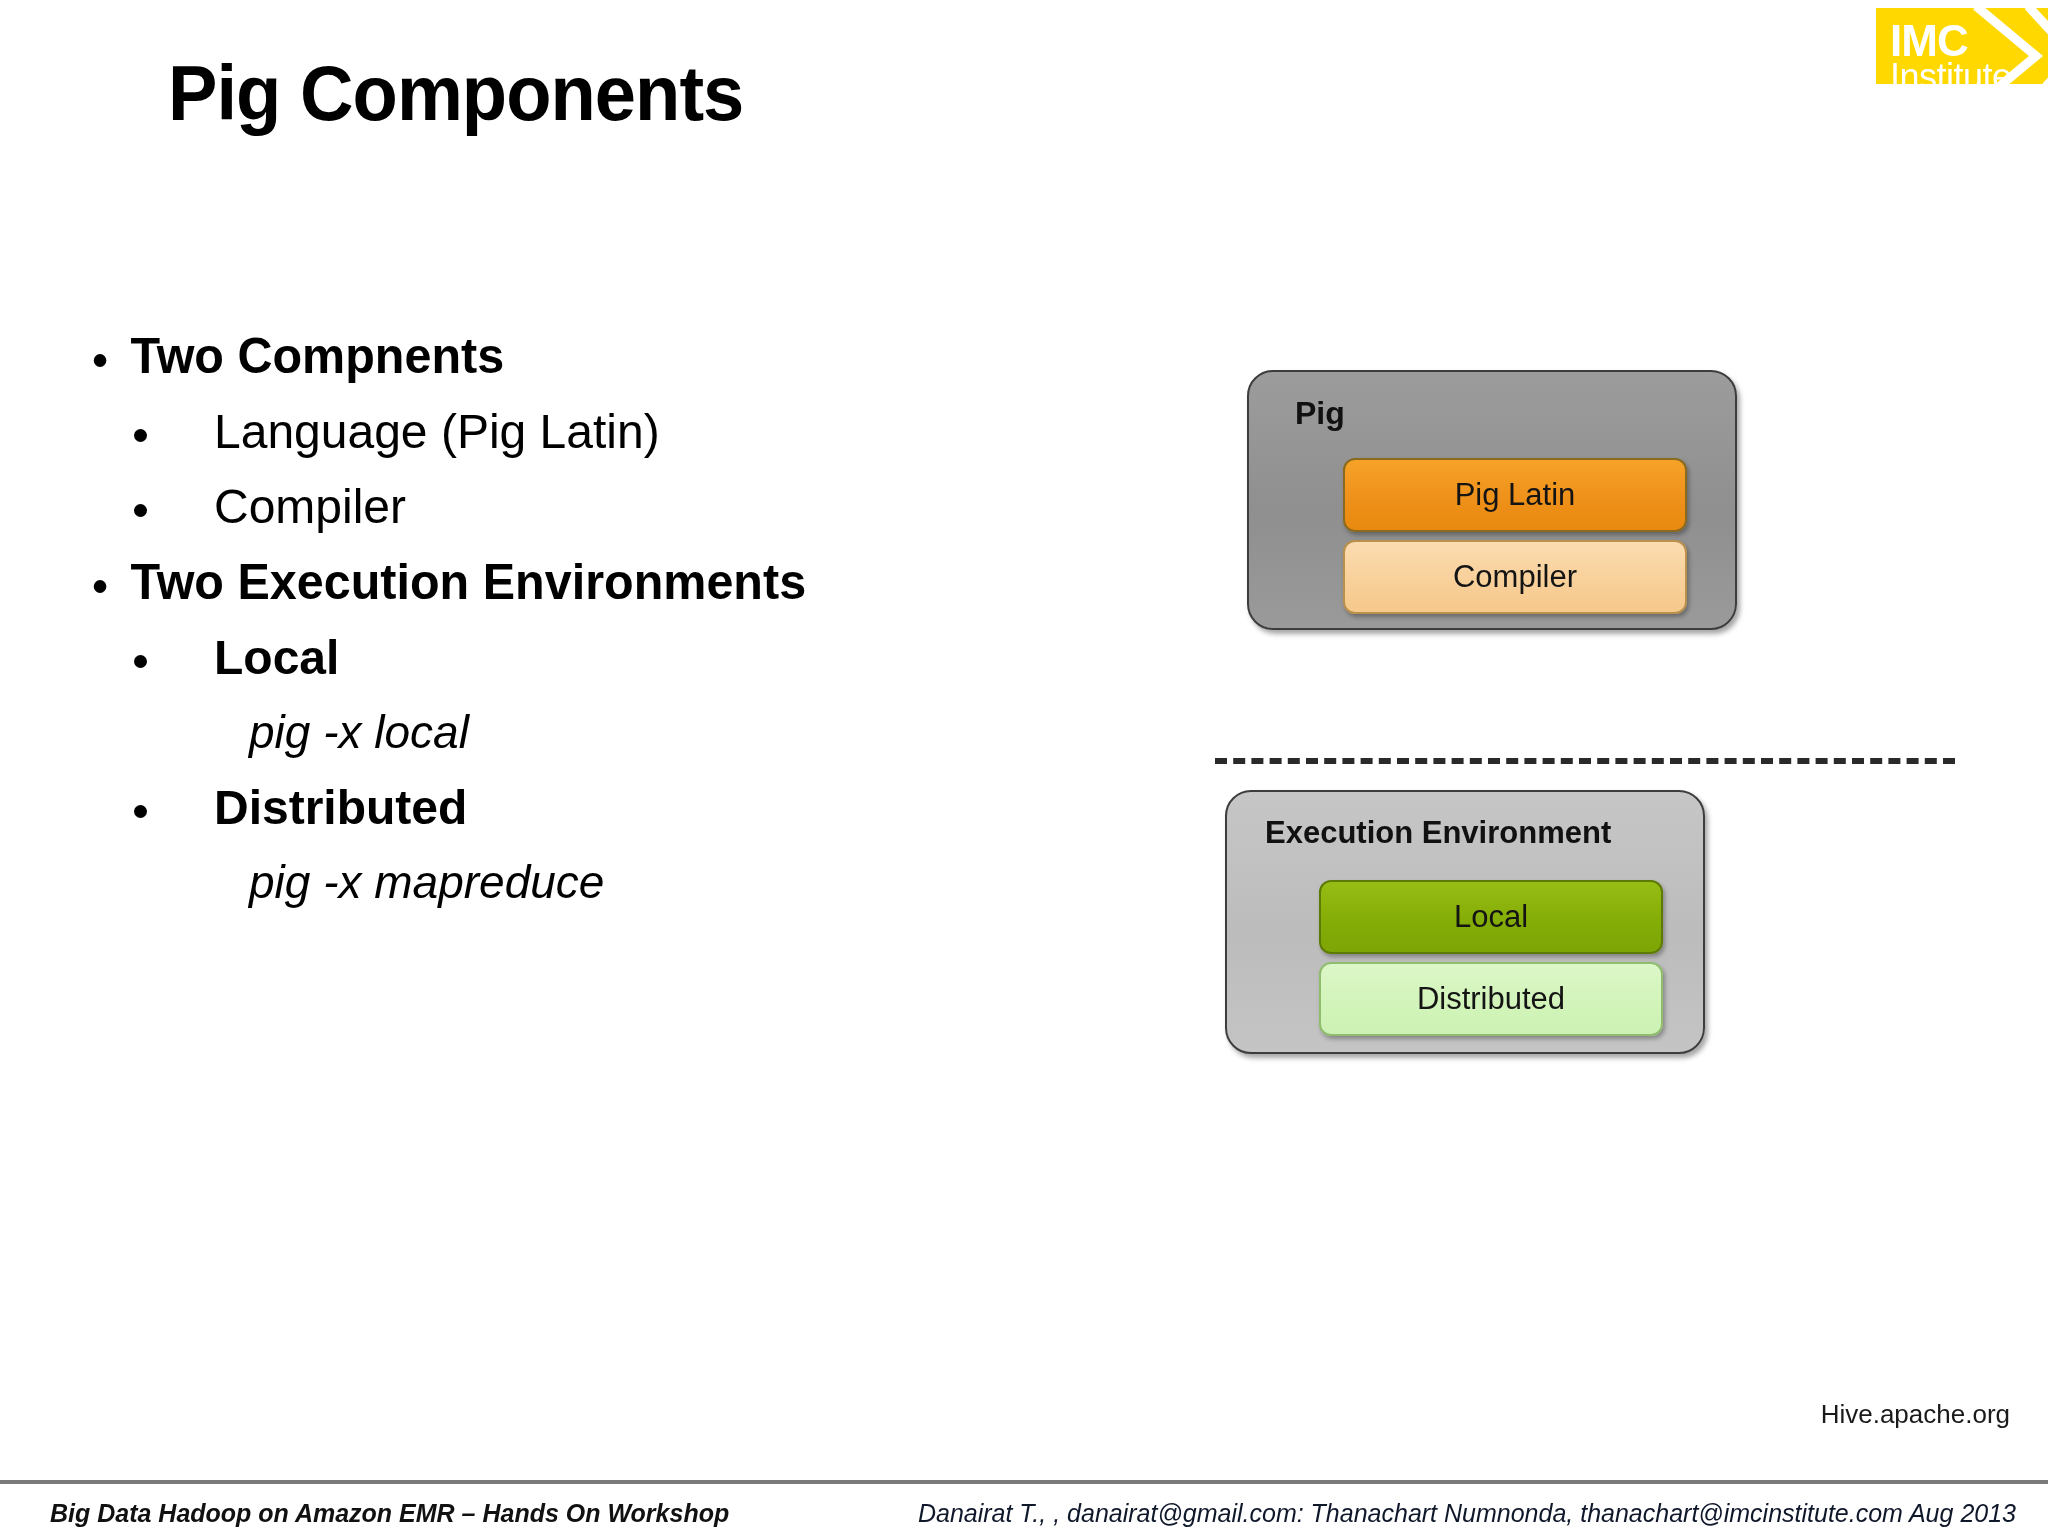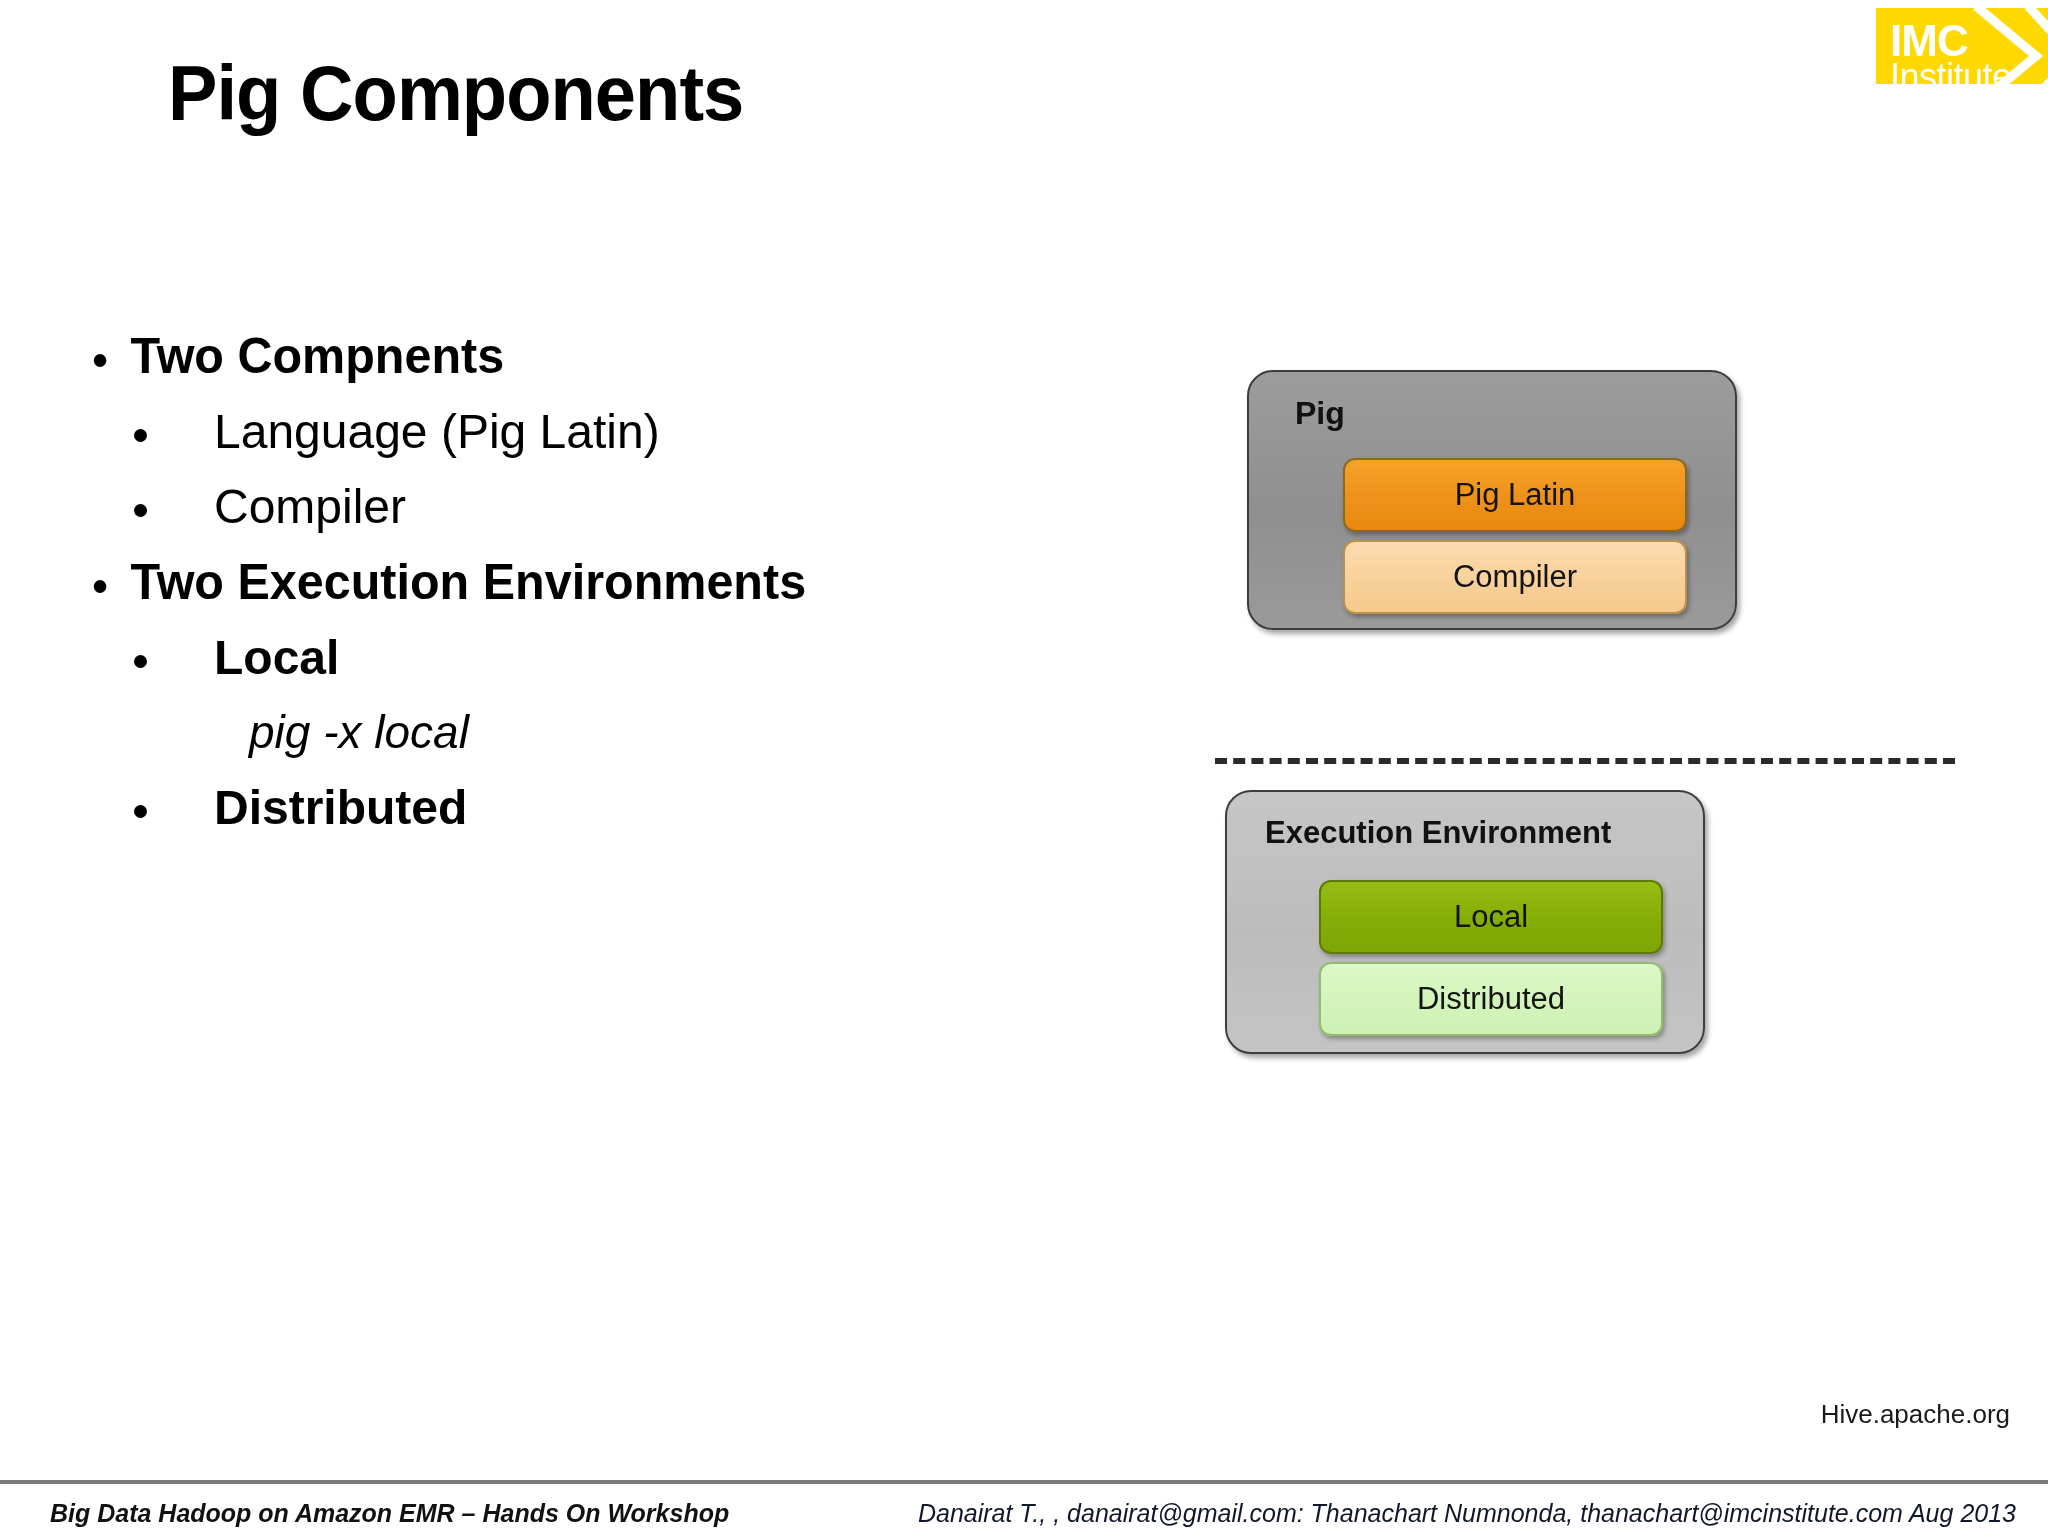--- a/index.html
+++ b/index.html
@@ -322,20 +322,23 @@
 
     <div class="row lvl3">
       <span>pig -x local</span>
     </div>
 
     <div class="row lvl2 bold">
       <span class="dot"></span>
       <span>Distributed</span>
     </div>
 
+    <div class="row lvl3">
+      <span>pig -x mapreduce</span>
+    </div>
 
   </div>
 
   <div id="diagram">
 
     <div class="panel" id="panel-pig">
       <div class="panel-title">Pig</div>
       <div class="chip" id="chip-piglatin">
         <span>Pig Latin</span>
       </div>

